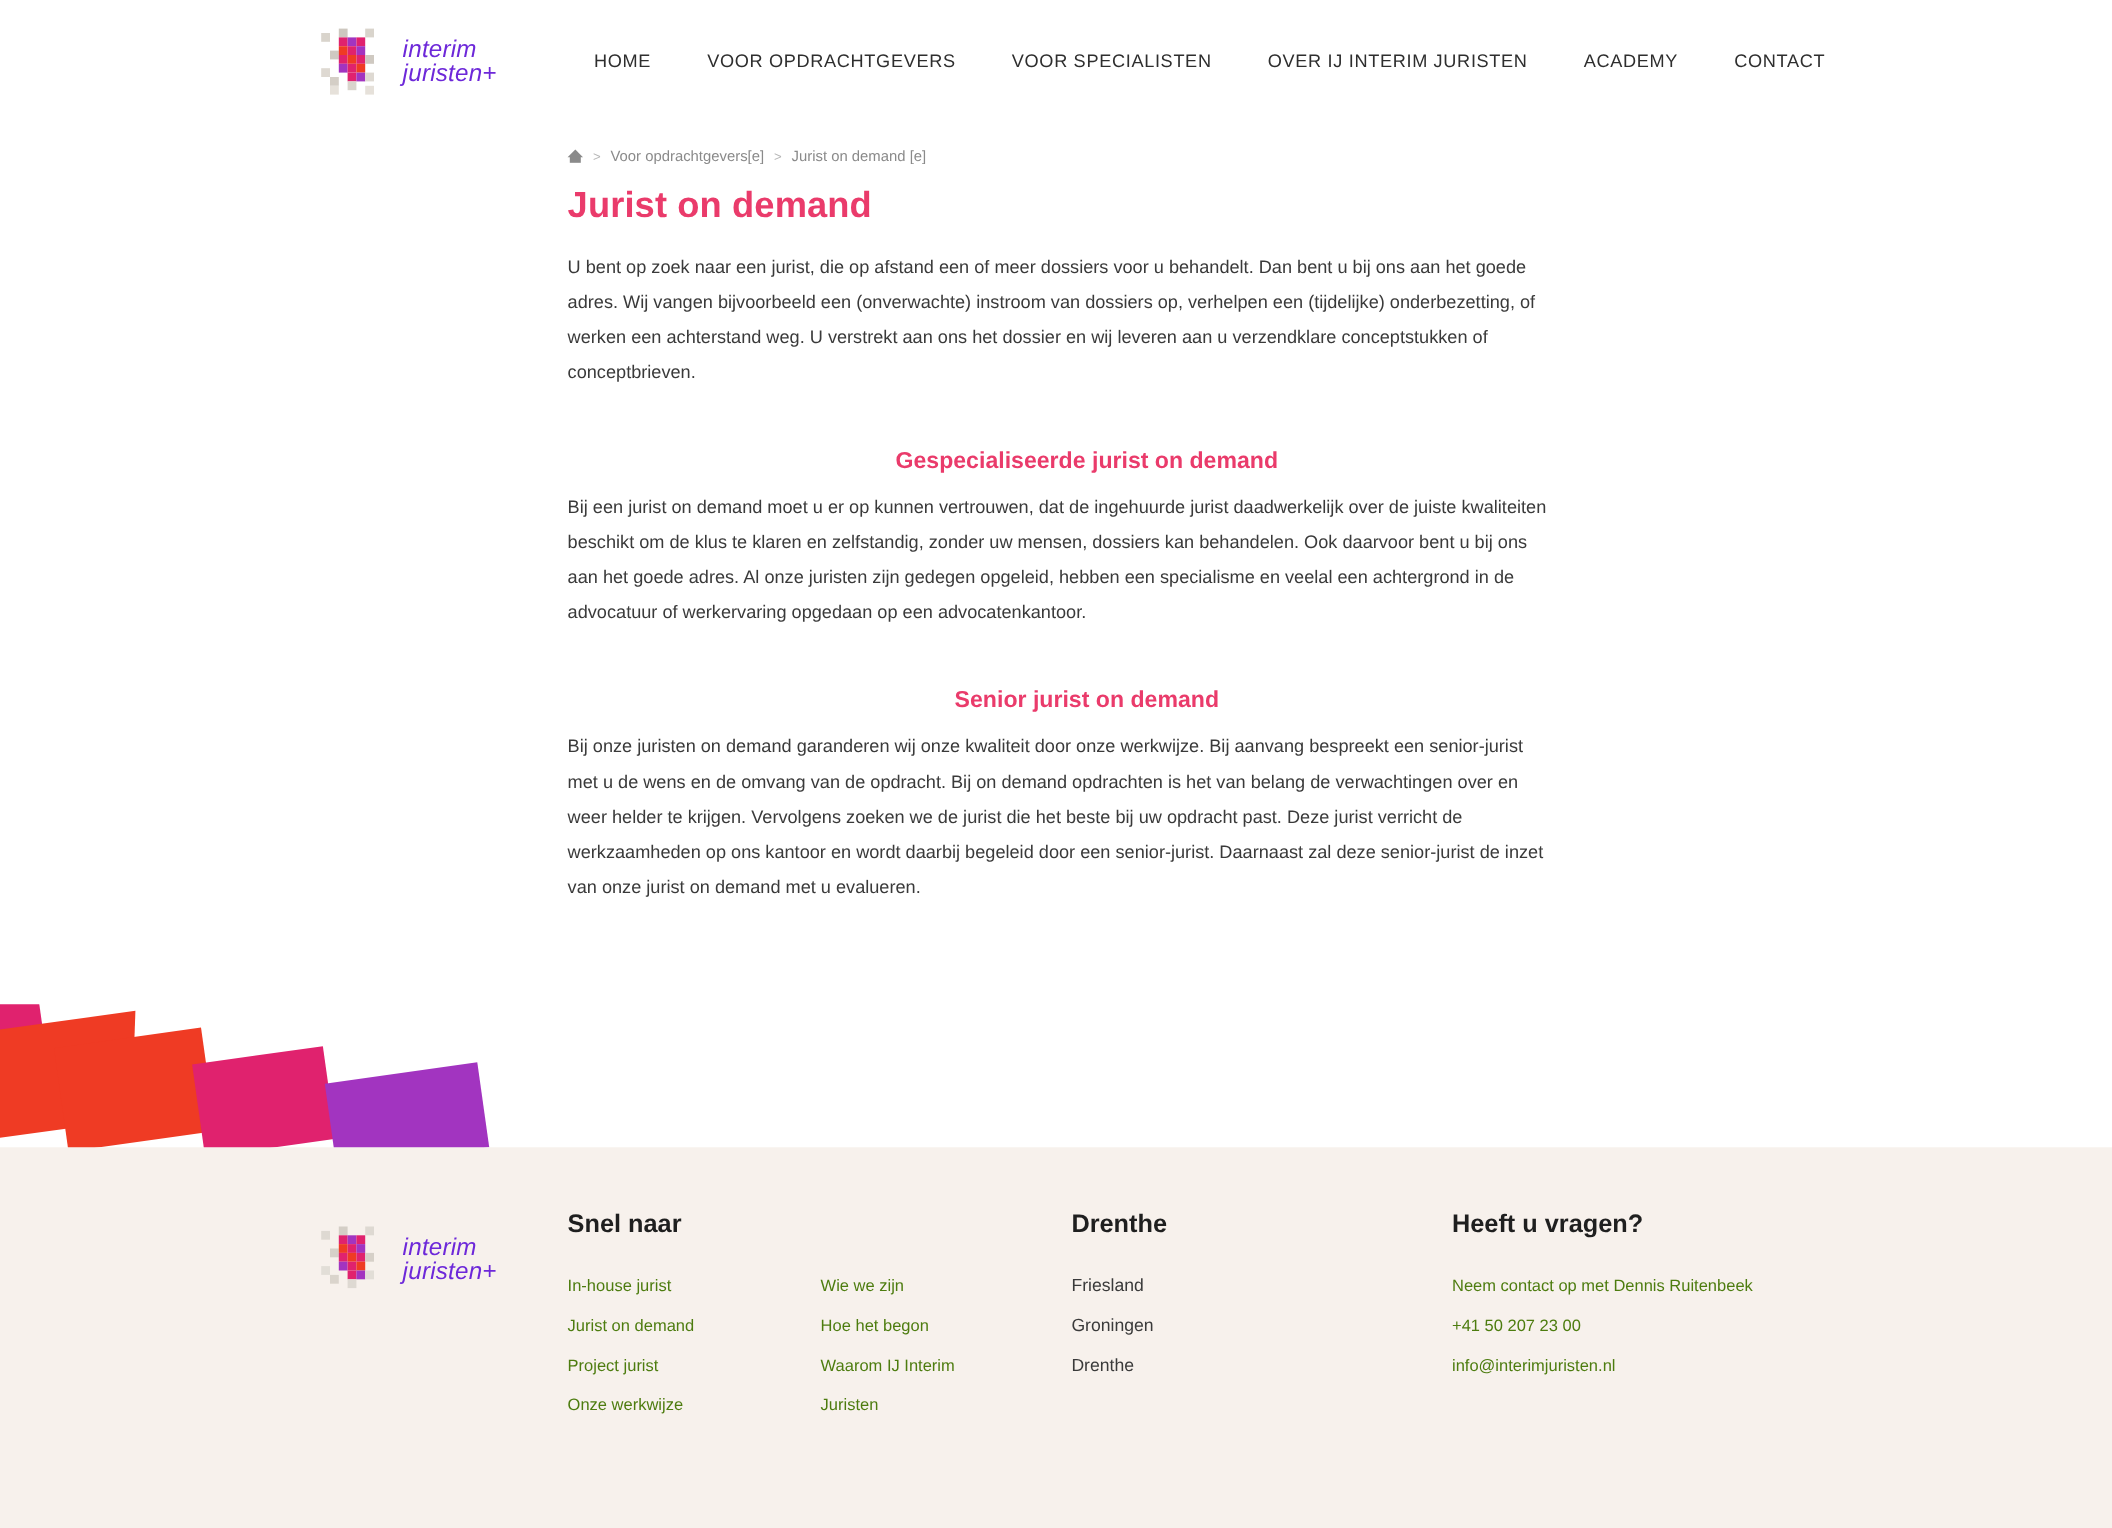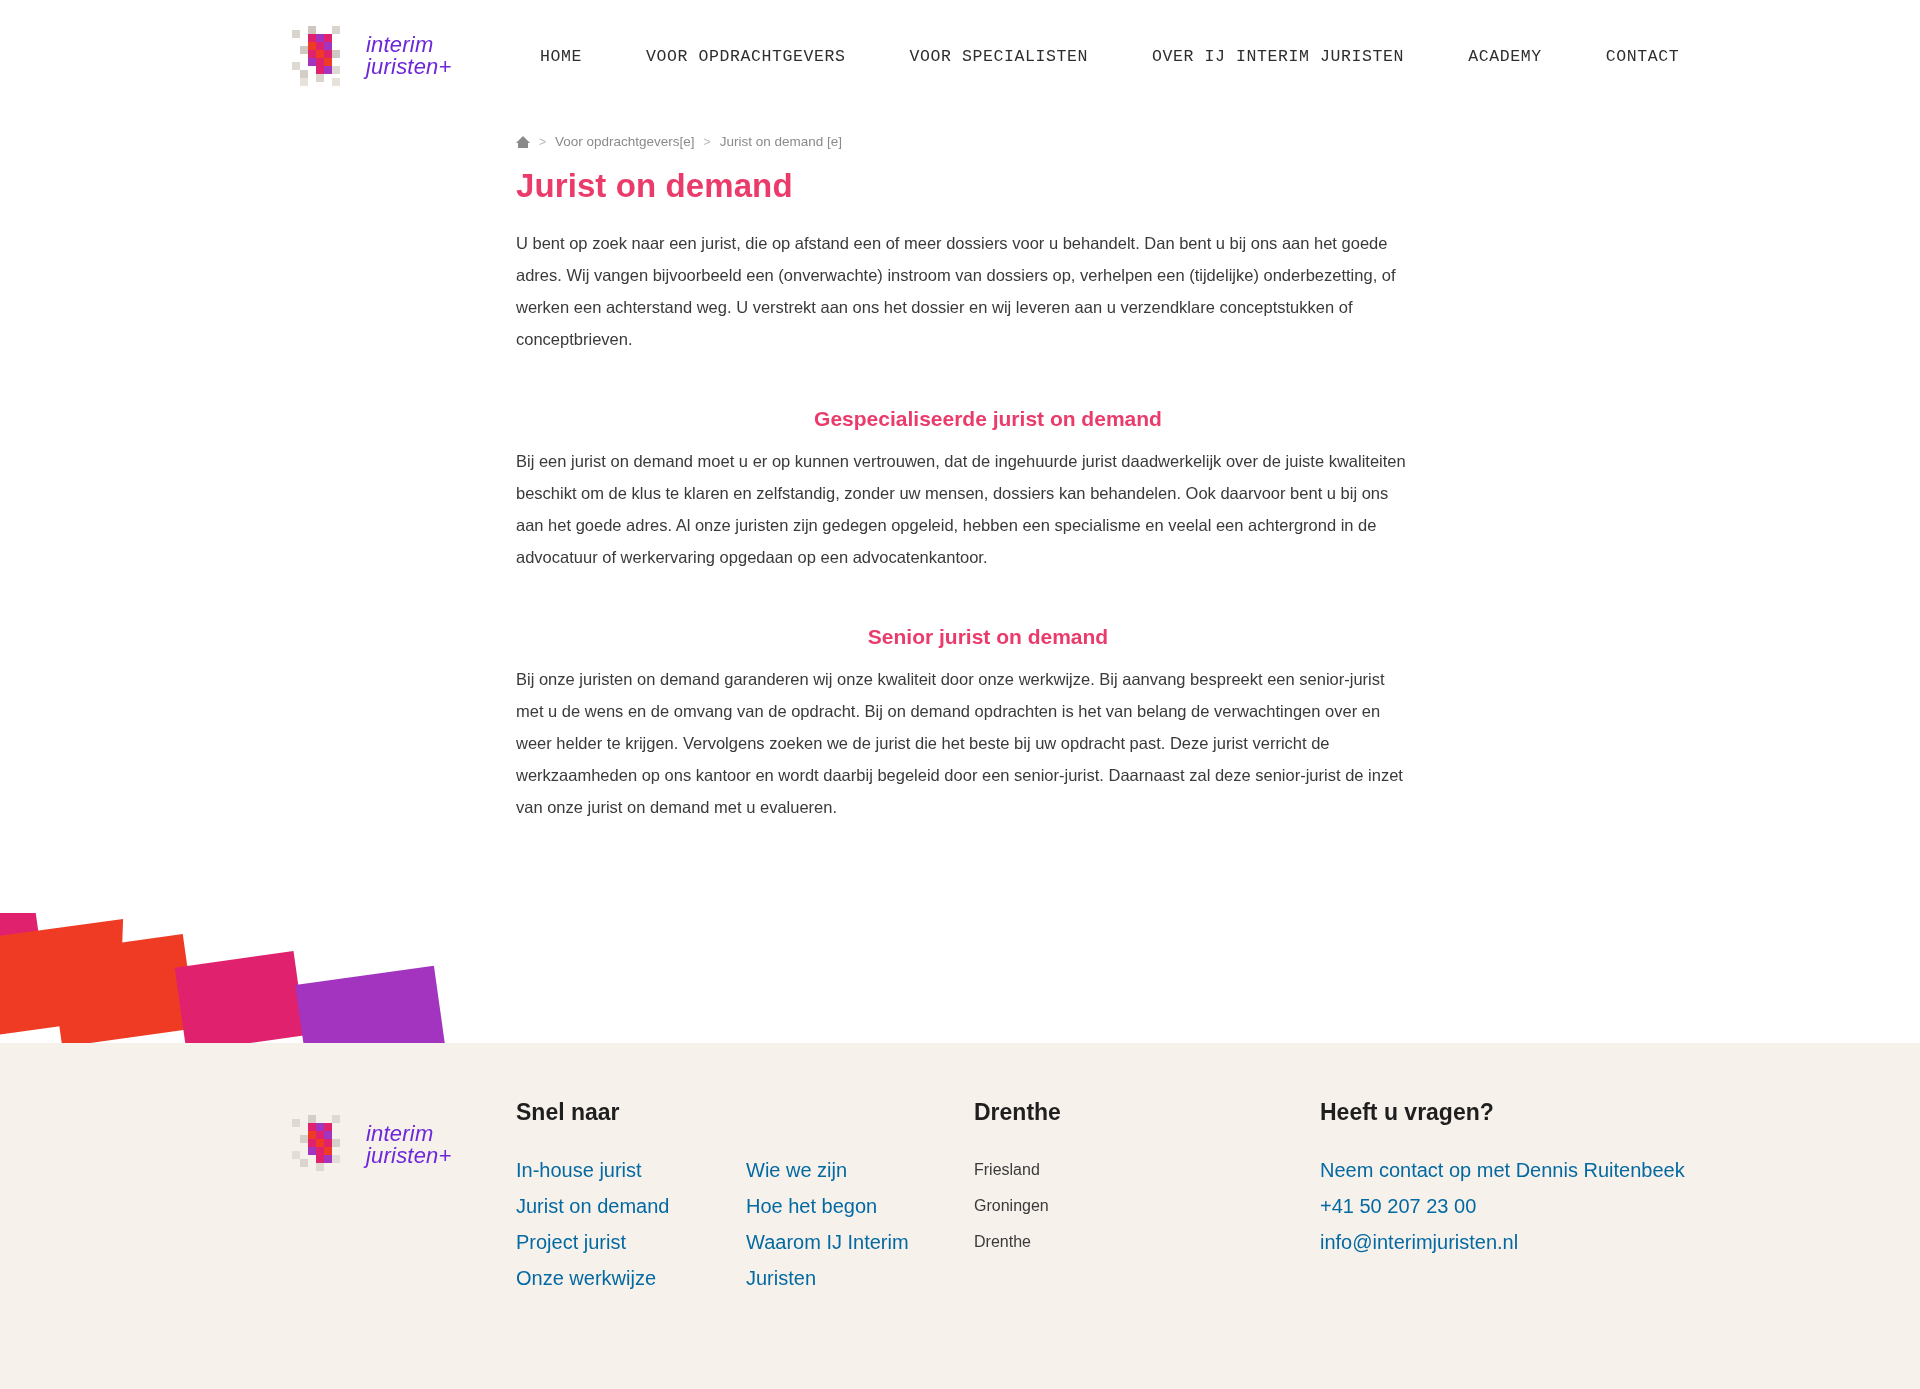--- a/index.html
+++ b/index.html
@@ -37,23 +37,22 @@
     font-size: 22px;
     color: #6d28d9;
     letter-spacing: .2px;
     font-style: italic;
   }
   .logo-text .l2 { display: block; }
 
   .nav {
     display: flex;
     align-items: center;
-    gap: 64px;
+    gap: 51px;
     margin-left: 62px;
-    font-family: Liberation Mono, monospace;
   }
   .nav-item {
     font-size: 16.5px;
     letter-spacing: .6px;
     color: #2e2e2e;
     text-transform: uppercase;
     cursor: pointer;
     white-space: nowrap;
   }
 
@@ -185,23 +184,23 @@
     color: #1f1f1f;
     margin: 0 0 26px 0;
   }
   .f-links {
     display: flex;
     gap: 0;
   }
   .f-links ul { margin: 0; padding: 0; list-style: none; }
   .f-links .col-a { width: 230px; }
   .f-links li, .f-line {
-    font-size: 20px;
+    font-size: 15px;
     line-height: 36px;
-    color: #0369a1;
+    color: #4d7c0f;
   }
   .f-links li { cursor: pointer; }
 
   .footer-bottom {
     margin-top: 70px;
     padding: 0 220px 0 288px;
     height: 92px;
     display: flex;
     align-items: center;
     justify-content: space-between;

